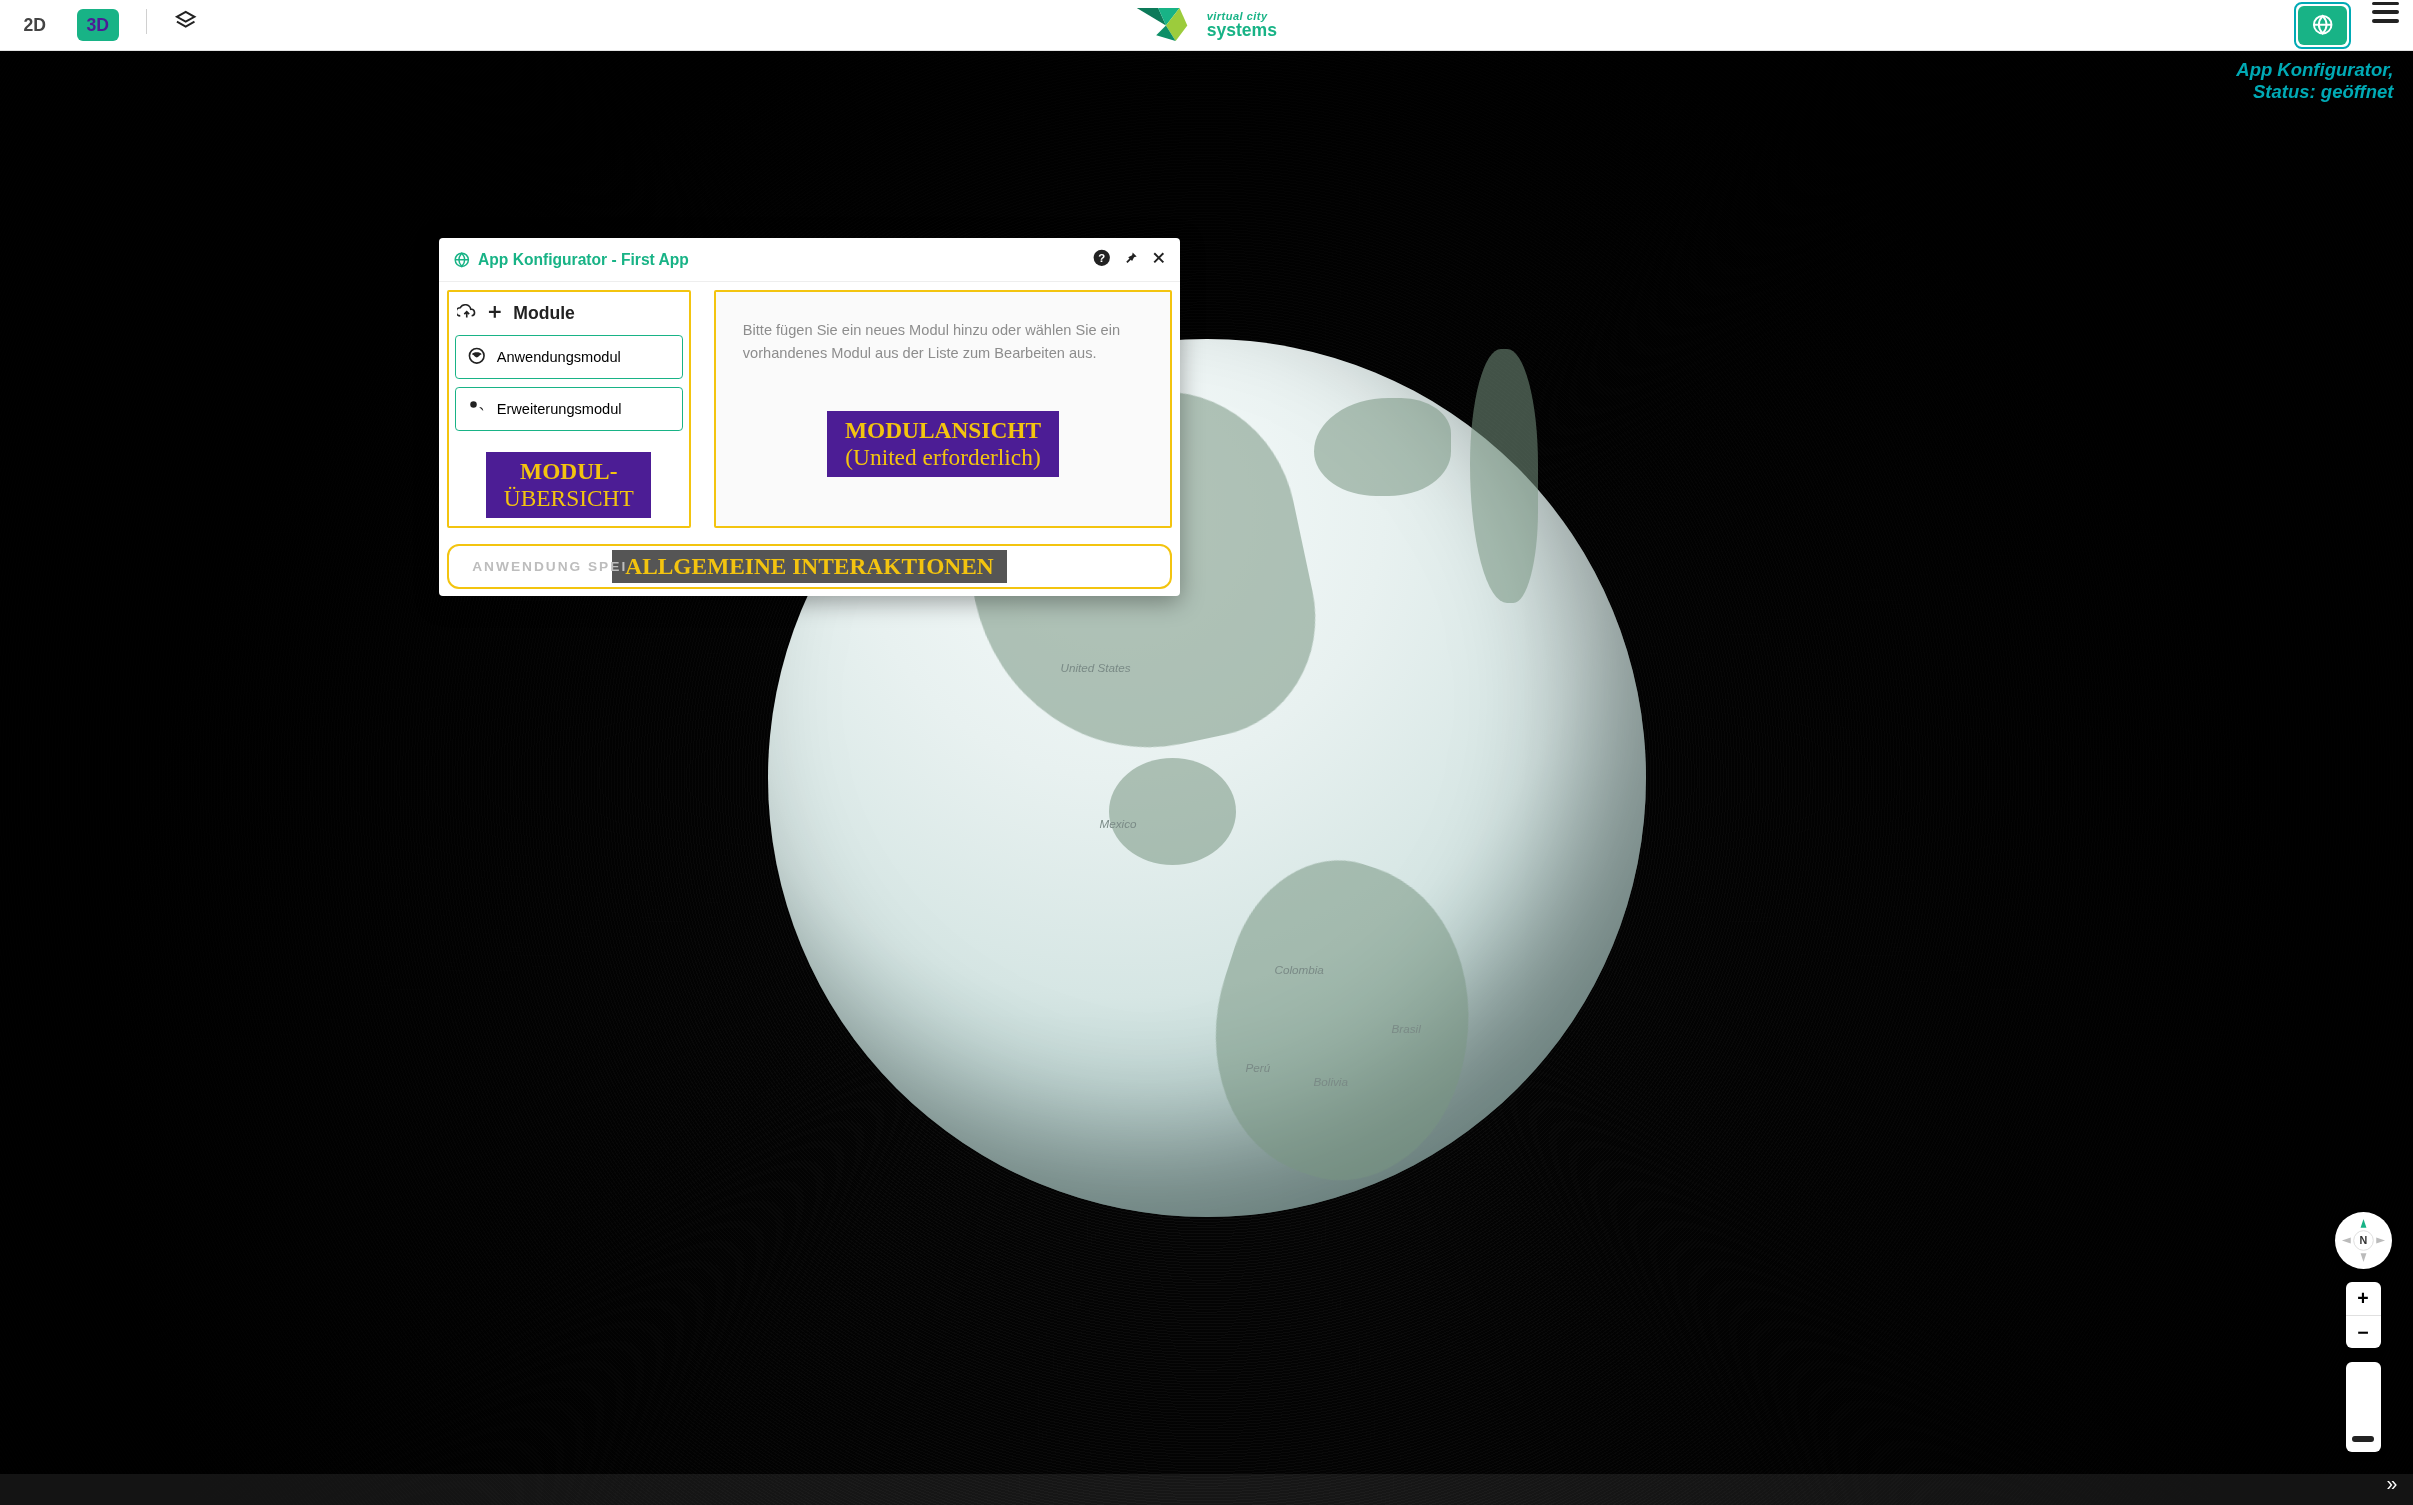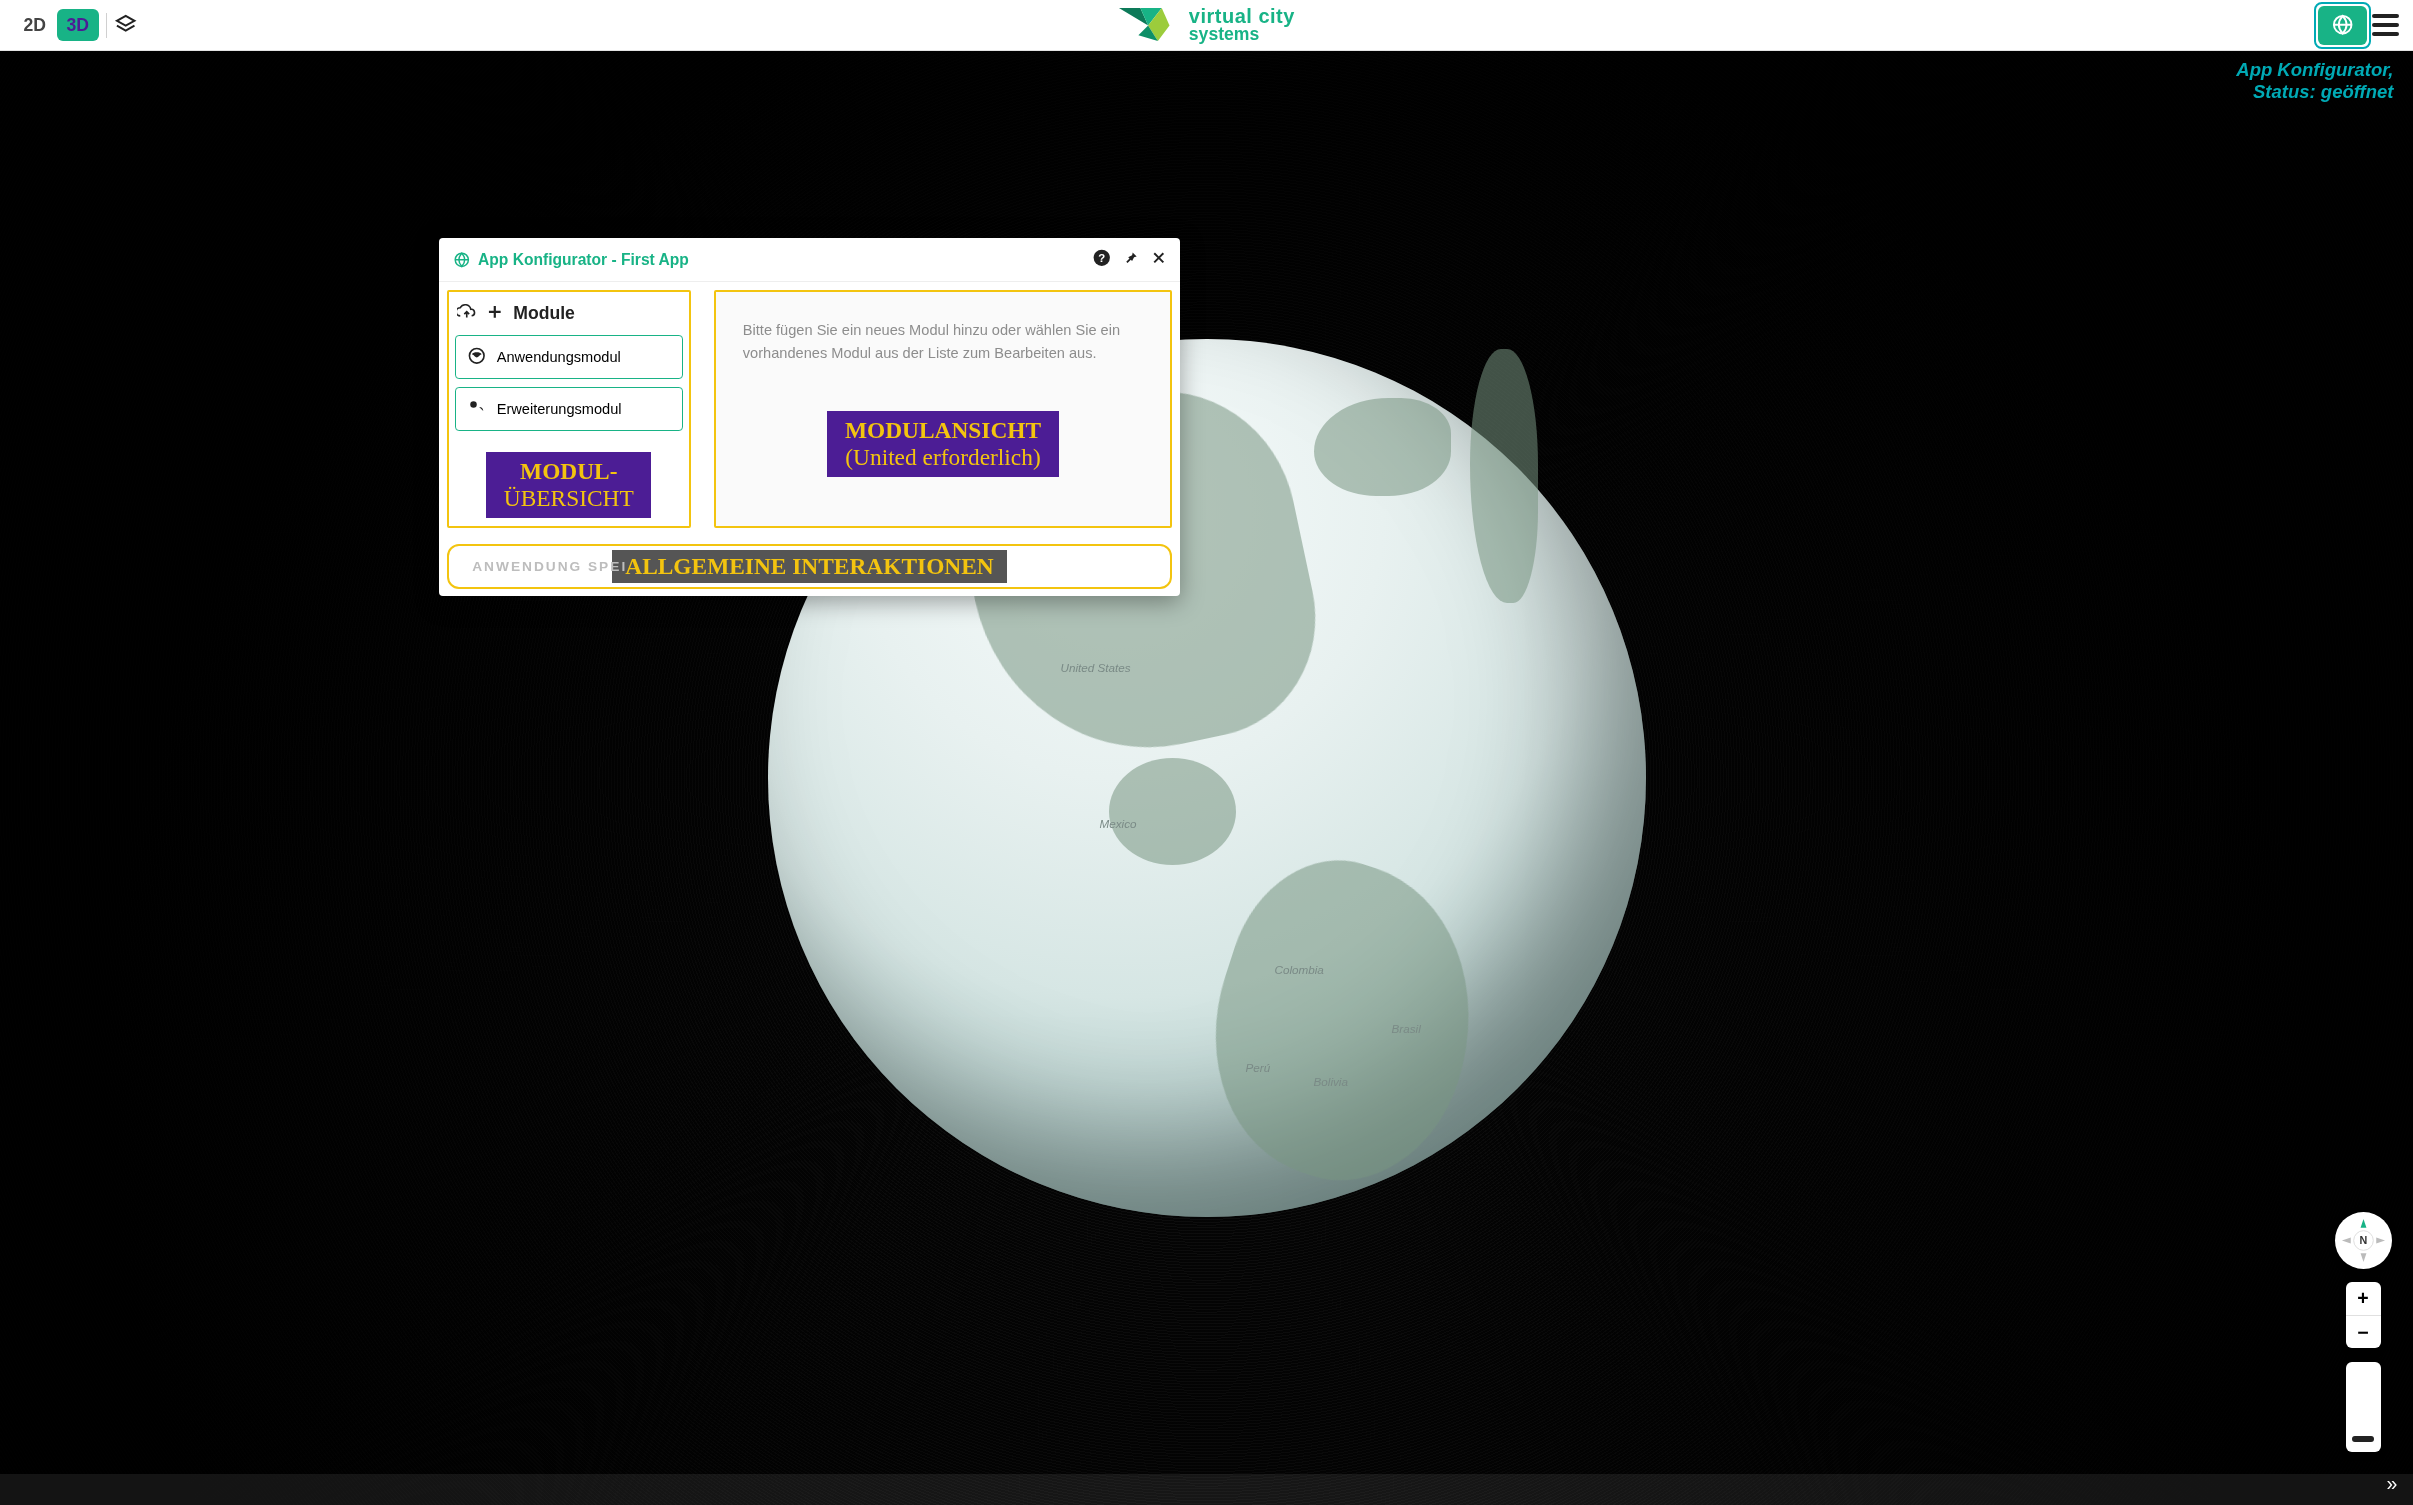--- a/index.html
+++ b/index.html
@@ -11,38 +11,38 @@
     position: relative;
     height: 51px;
     background: #fff;
     display: flex;
     align-items: center;
     justify-content: space-between;
     padding: 0 13.7px;
     z-index: 50;
     border-bottom: 1px solid #e3e3e3;
   }
-  .topbar-left, .topbar-right { display: flex; align-items: center; gap: 1px; }
+  .topbar-left, .topbar-right { display: flex; align-items: flex-start; gap: 21px; }
   .view-btn {
     font-weight: 800;
     font-size: 17.6px;
     color: #444;
     padding: 5.9px 9.8px;
     border-radius: 5.9px;
     cursor: pointer;
   }
   .view-btn.active { background: #18b386; color: #4c1d95; }
   .vr { width: 1px; height: 25px; background: #d0d0d0; margin: 0 5.9px; }
   .layers-icon { width: 23.4px; height: 23.4px; color: #222; display:flex; align-items:center; justify-content:center; }
   .logo-wrap {
     position: absolute; left: 50%; transform: translateX(-50%);
     display: flex; align-items: center; gap: 11.7px;
   }
   .logo-text { line-height: 1; color: #18b386; font-weight: 700; }
-  .logo-text .l1 { font-size: 20px; letter-spacing: 0.5px; }
+  .logo-text .l1 { font-size: 11px; letter-spacing: 0.5px; font-style: italic; }
   .logo-text .l2 { font-size: 17.6px; font-weight: 800; }
   .globe-btn {
     width: 49px; height: 39px; border-radius: 5.9px; background:#18b386;
     display:flex; align-items:center; justify-content:center; color:#fff;
   }
   .globe-highlight { border: 2px solid #00aab5; padding: 2px; border-radius: 7.8px; }
   .hamburger { width: 27px; height: 21.5px; display:flex; flex-direction:column; justify-content:space-between; cursor:pointer; }
   .hamburger div { height: 3.9px; background:#222; border-radius:2px; }
 
   

